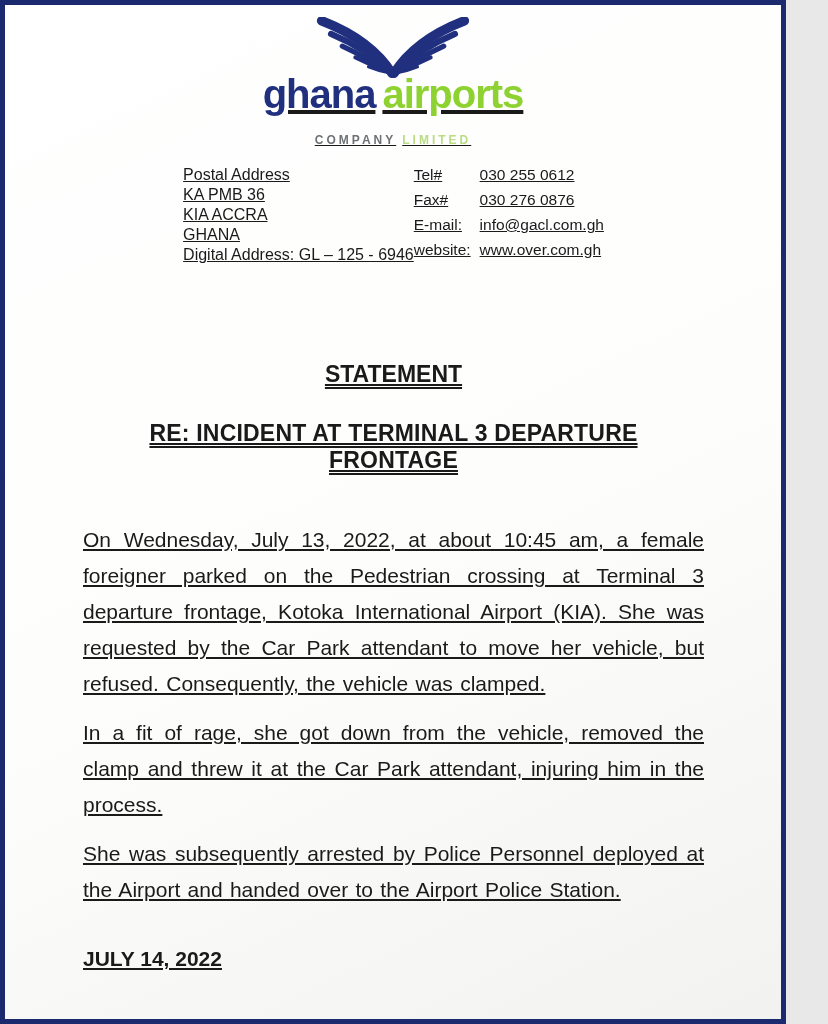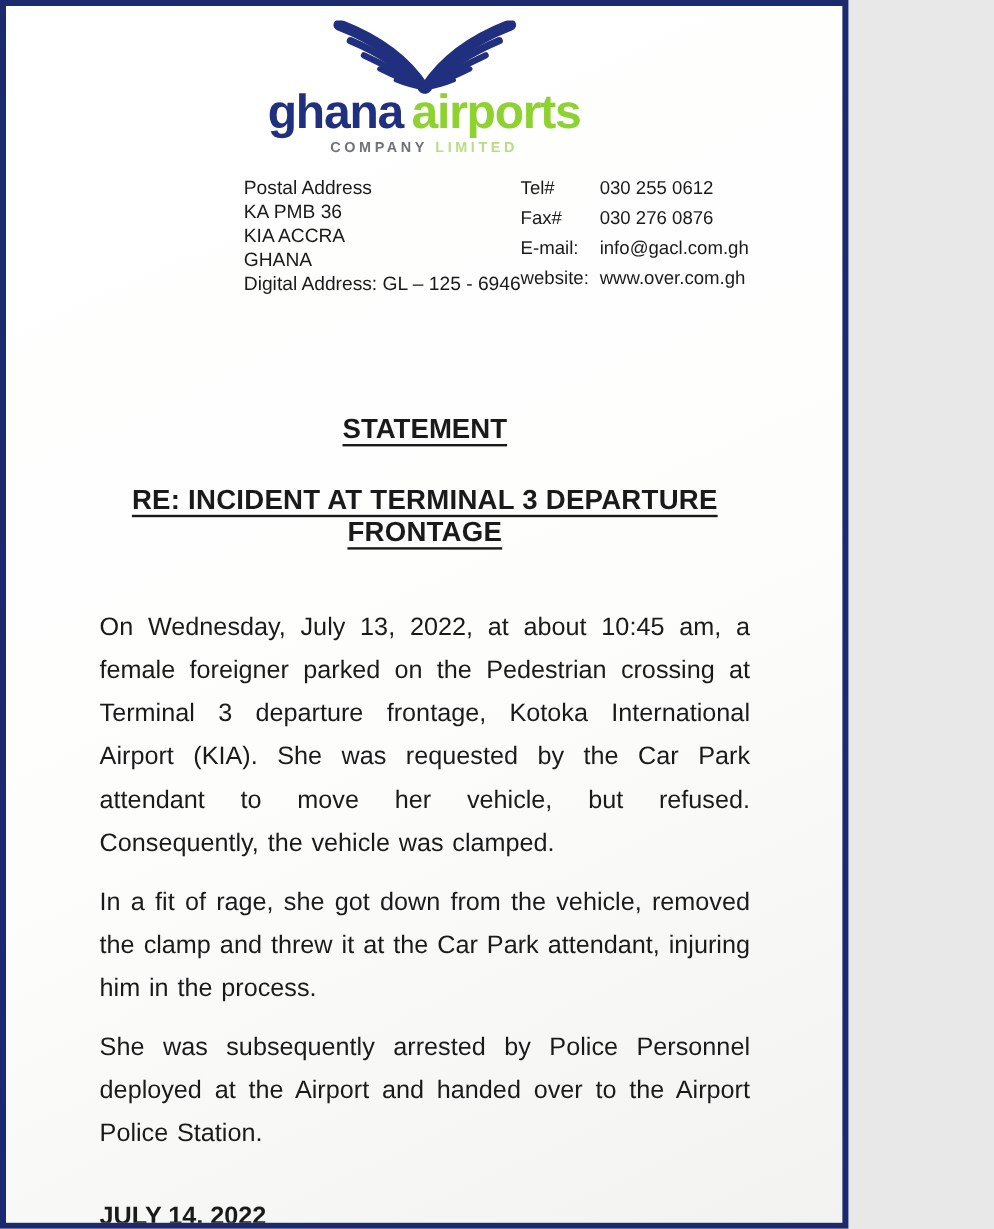--- a/index.html
+++ b/index.html
@@ -7,36 +7,37 @@
     --green:#8dd230;
     --gray:#6e7276;
     --light-green:#b9dc85;
     --border-navy:#1b2a6e;
     --ink:#1a1a1a;
   }
   *{margin:0;padding:0;box-sizing:border-box;}
   html,body{background:#e8e8e8;}
   body{width:828px;font-family:"Liberation Sans",sans-serif;}
   .page{
-    width:707px;height:1024px;
+    width:786px;height:1024px;
     border:5px solid var(--border-navy);
     background:linear-gradient(155deg,#ffffff 0%,#fdfdfc 55%,#f2f2f0 100%);
     color:var(--ink);
     overflow:hidden;
+    text-decoration:underline;
   }
   .letterhead{padding-top:12px;}
   .logo{text-align:center;}
   .wings{display:block;margin:0 auto -6px;}
   .brand{font-weight:bold;font-size:40px;letter-spacing:-1px;line-height:1.05;white-space:nowrap;}
   .brand .g1{color:var(--navy);}
   .brand .g2{color:var(--green);margin-left:7px;}
-  .subbrand{font-size:12px;font-weight:bold;letter-spacing:3px;margin-top:1px;white-space:nowrap;}
+  .subbrand{font-size:12px;font-weight:bold;letter-spacing:3px;margin-top:18px;white-space:nowrap;}
   .subbrand .s1{color:var(--gray);}
   .subbrand .s2{color:var(--light-green);margin-left:6px;}
-  .addr-row{display:flex;justify-content:flex-end;padding:18px 78px 0 79px;}
+  .addr-row{display:flex;justify-content:center;padding:18px 78px 0 79px;}
   .postal{font-size:16px;line-height:20px;}
   .postal div{white-space:nowrap;}
   .contact{font-size:15.5px;line-height:19.5px;border-collapse:collapse;}
   .contact td{padding:0;vertical-align:baseline;white-space:nowrap;}
   .contact td.lab{padding-right:9px;min-width:54px;}
   main{padding:0 77px 0 78px;}
   h1.statement{
     text-align:center;font-size:23px;font-weight:bold;margin-top:96px;
     text-decoration:underline;text-decoration-thickness:2px;text-underline-offset:5px;
   }

